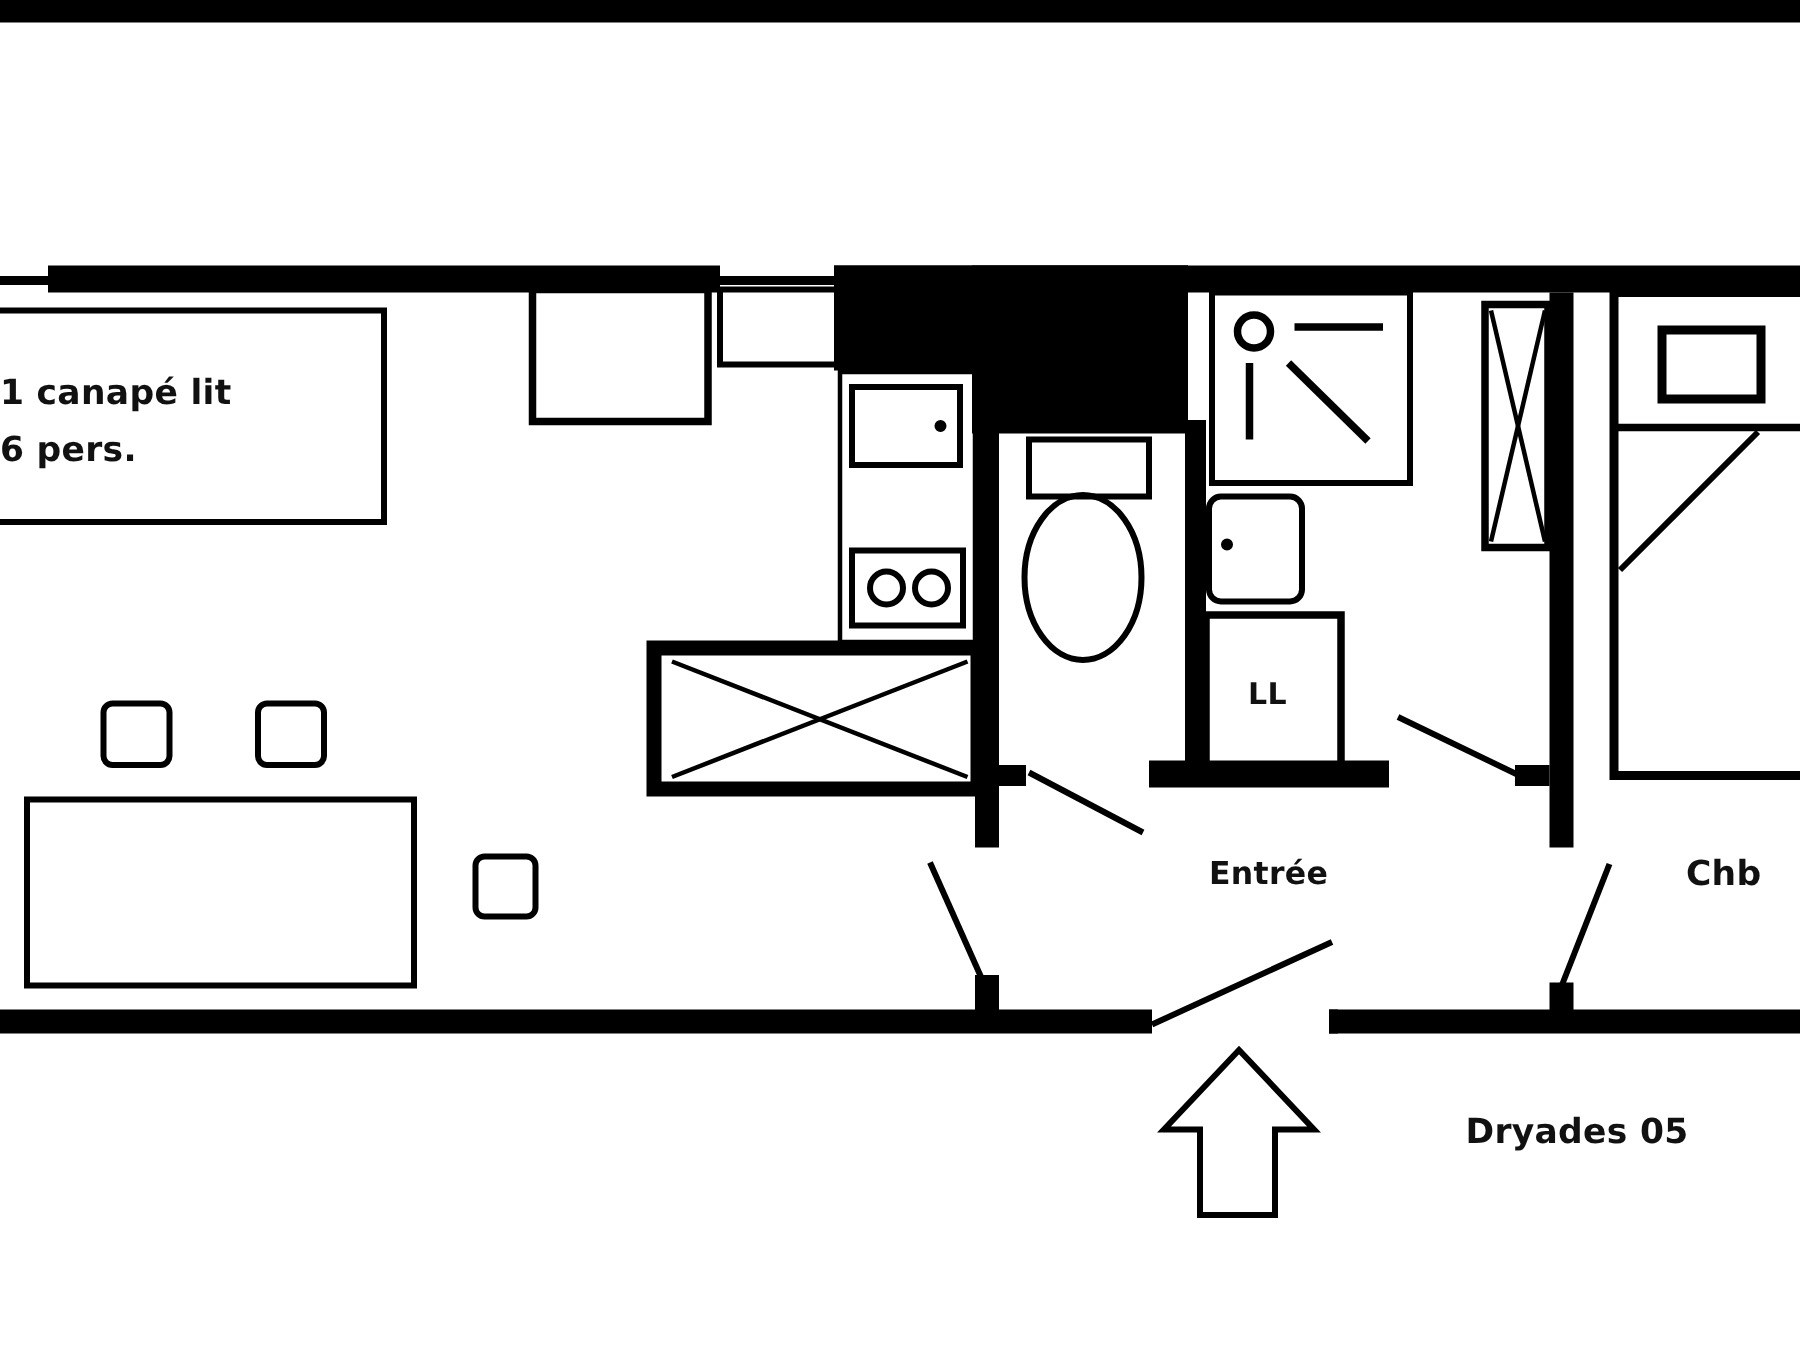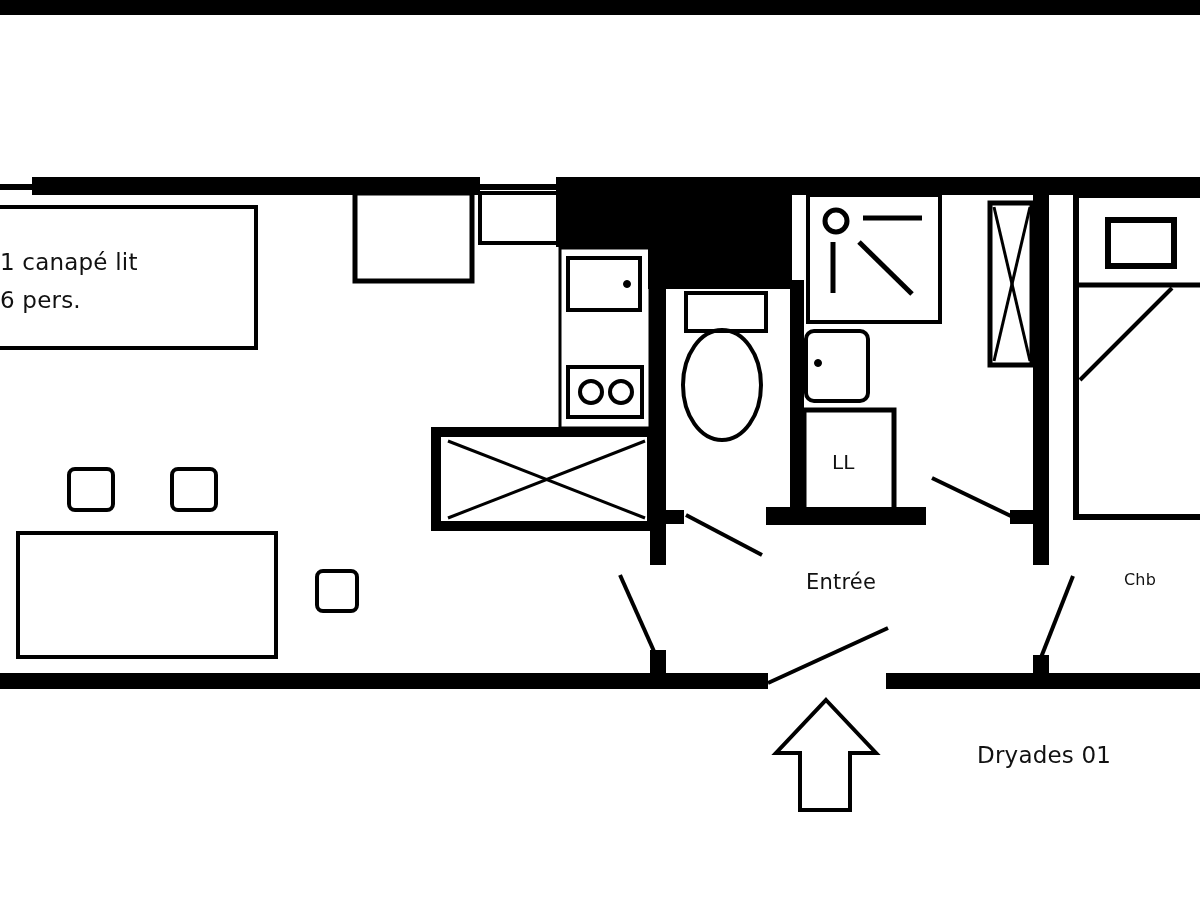--- a/index.html
+++ b/index.html
@@ -1,23 +1,23 @@
 <!DOCTYPE html>
 <html><head>
 <meta charset="utf-8">
 <style>
   html, body { margin: 0; padding: 0; background: #ffffff; }
   body { width: 1200px; height: 900px; position: relative; overflow: hidden; font-family: "Liberation Sans", "DejaVu Sans", sans-serif; }
   .top-band { position: absolute; left: 0; top: 0; width: 1200px; height: 15px; background: #000; }
   svg.plan { position: absolute; left: 0; top: 0; }
-  .label { position: absolute; color: #111; font-family: "DejaVu Sans", "Liberation Sans", sans-serif; font-weight: normal; white-space: nowrap; letter-spacing: 0.2px; }
+  .label { position: absolute; color: #111; font-family: "DejaVu Sans", "Liberation Sans", sans-serif; font-weight: bold; white-space: nowrap; letter-spacing: 0.2px; }
   .lbl-sofa { left: 0px; top: 243px; font-size: 23px; line-height: 38px; }
   .lbl-entree { left: 806px; top: 570px; font-size: 21px; }
-  .lbl-chb { left: 1124px; top: 570px; font-size: 16px; }
-  .lbl-ll { left: 832px; top: 450px; font-size: 20px; font-weight: normal; }
+  .lbl-chb { left: 1124px; top: 570px; font-size: 23px; }
+  .lbl-ll { left: 832px; top: 450px; font-size: 20px; font-weight: bold; }
   .lbl-title { left: 977px; top: 742px; font-size: 23px; }
 </style>
 </head>
 <body>
 
 <div class="top-band"></div>
 
 <svg class="plan" width="1200" height="900" viewBox="0 0 1200 900">
   <g fill="#000" stroke="none">
 
@@ -104,13 +104,13 @@
   <polygon points="826,700 876,753 850,753 850,810 800,810 800,753 776,753" fill="#fff" stroke="#000" stroke-width="4"></polygon>
 </svg>
 
 <div class="label lbl-sofa">
   <div>1 canapé lit</div>
   <div>6 pers.</div>
 </div>
 <div class="label lbl-ll">LL</div>
 <div class="label lbl-entree">Entrée</div>
 <div class="label lbl-chb">Chb</div>
-<div class="label lbl-title">Dryades 01</div>
+<div class="label lbl-title">Dryades 05</div>
 
 </body></html>

